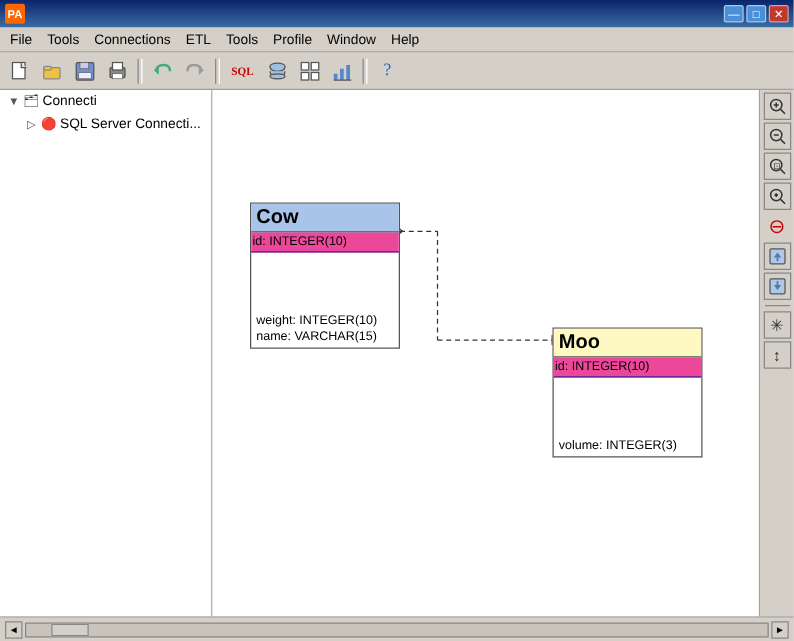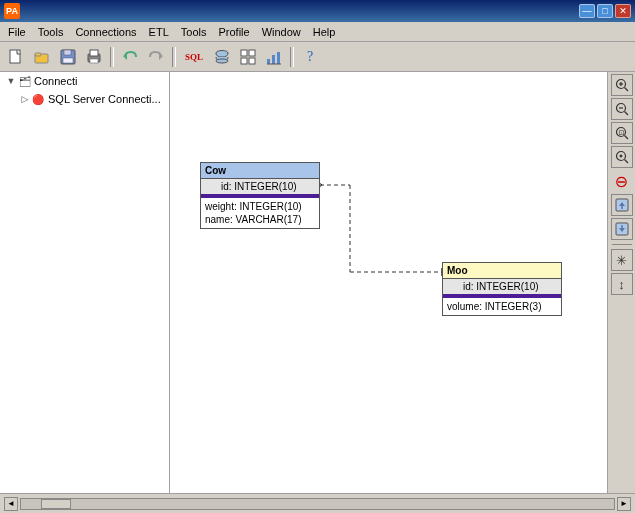--- a/index.html
+++ b/index.html
@@ -163,31 +163,32 @@
       position: absolute;
       border: 1px solid #555;
       background: white;
       font-size: 10px;
       min-width: 120px;
     }
     .er-table-header {
       background: #a8c4e8;
       padding: 2px 4px;
       font-weight: bold;
-      font-size: 10px;
+      font-size: 16px;
       border-bottom: 1px solid #555;
       color: #000;
     }
     .er-table-pk {
-      background: #e5e5e5;
-      padding: 2px 20px;
-      border-bottom: 4px solid #4c1d95;
+      background: #ec4899;
+      padding: 2px 1px;
+      border-bottom: 1px solid #4c1d95;
     }
     .er-table-fields {
       padding: 2px 4px;
+      margin-top: 46px;
     }
     .er-field {
       padding: 1px 0;
     }
 
     
     .canvas-svg {
       position: absolute;
       top: 0;
       left: 0;
@@ -393,21 +394,21 @@
       <line x1="145" y1="109" x2="145" y2="117" stroke="#333" stroke-width="1"></line>
 
       <line x1="272" y1="196" x2="272" y2="204" stroke="#333" stroke-width="1.5"></line>
     </svg>
 
     <div class="er-table" style="left: 30px; top: 90px;">
       <div class="er-table-header">Cow</div>
       <div class="er-table-pk">id: INTEGER(10)</div>
       <div class="er-table-fields">
         <div class="er-field">weight: INTEGER(10)</div>
-        <div class="er-field">name: VARCHAR(17)</div>
+        <div class="er-field">name: VARCHAR(15)</div>
       </div>
     </div>
 
     <div class="er-table" style="left: 272px; top: 190px;">
       <div class="er-table-header" style="background: #fef9c3;">Moo</div>
       <div class="er-table-pk">id: INTEGER(10)</div>
       <div class="er-table-fields">
         <div class="er-field">volume: INTEGER(3)</div>
       </div>
     </div>

